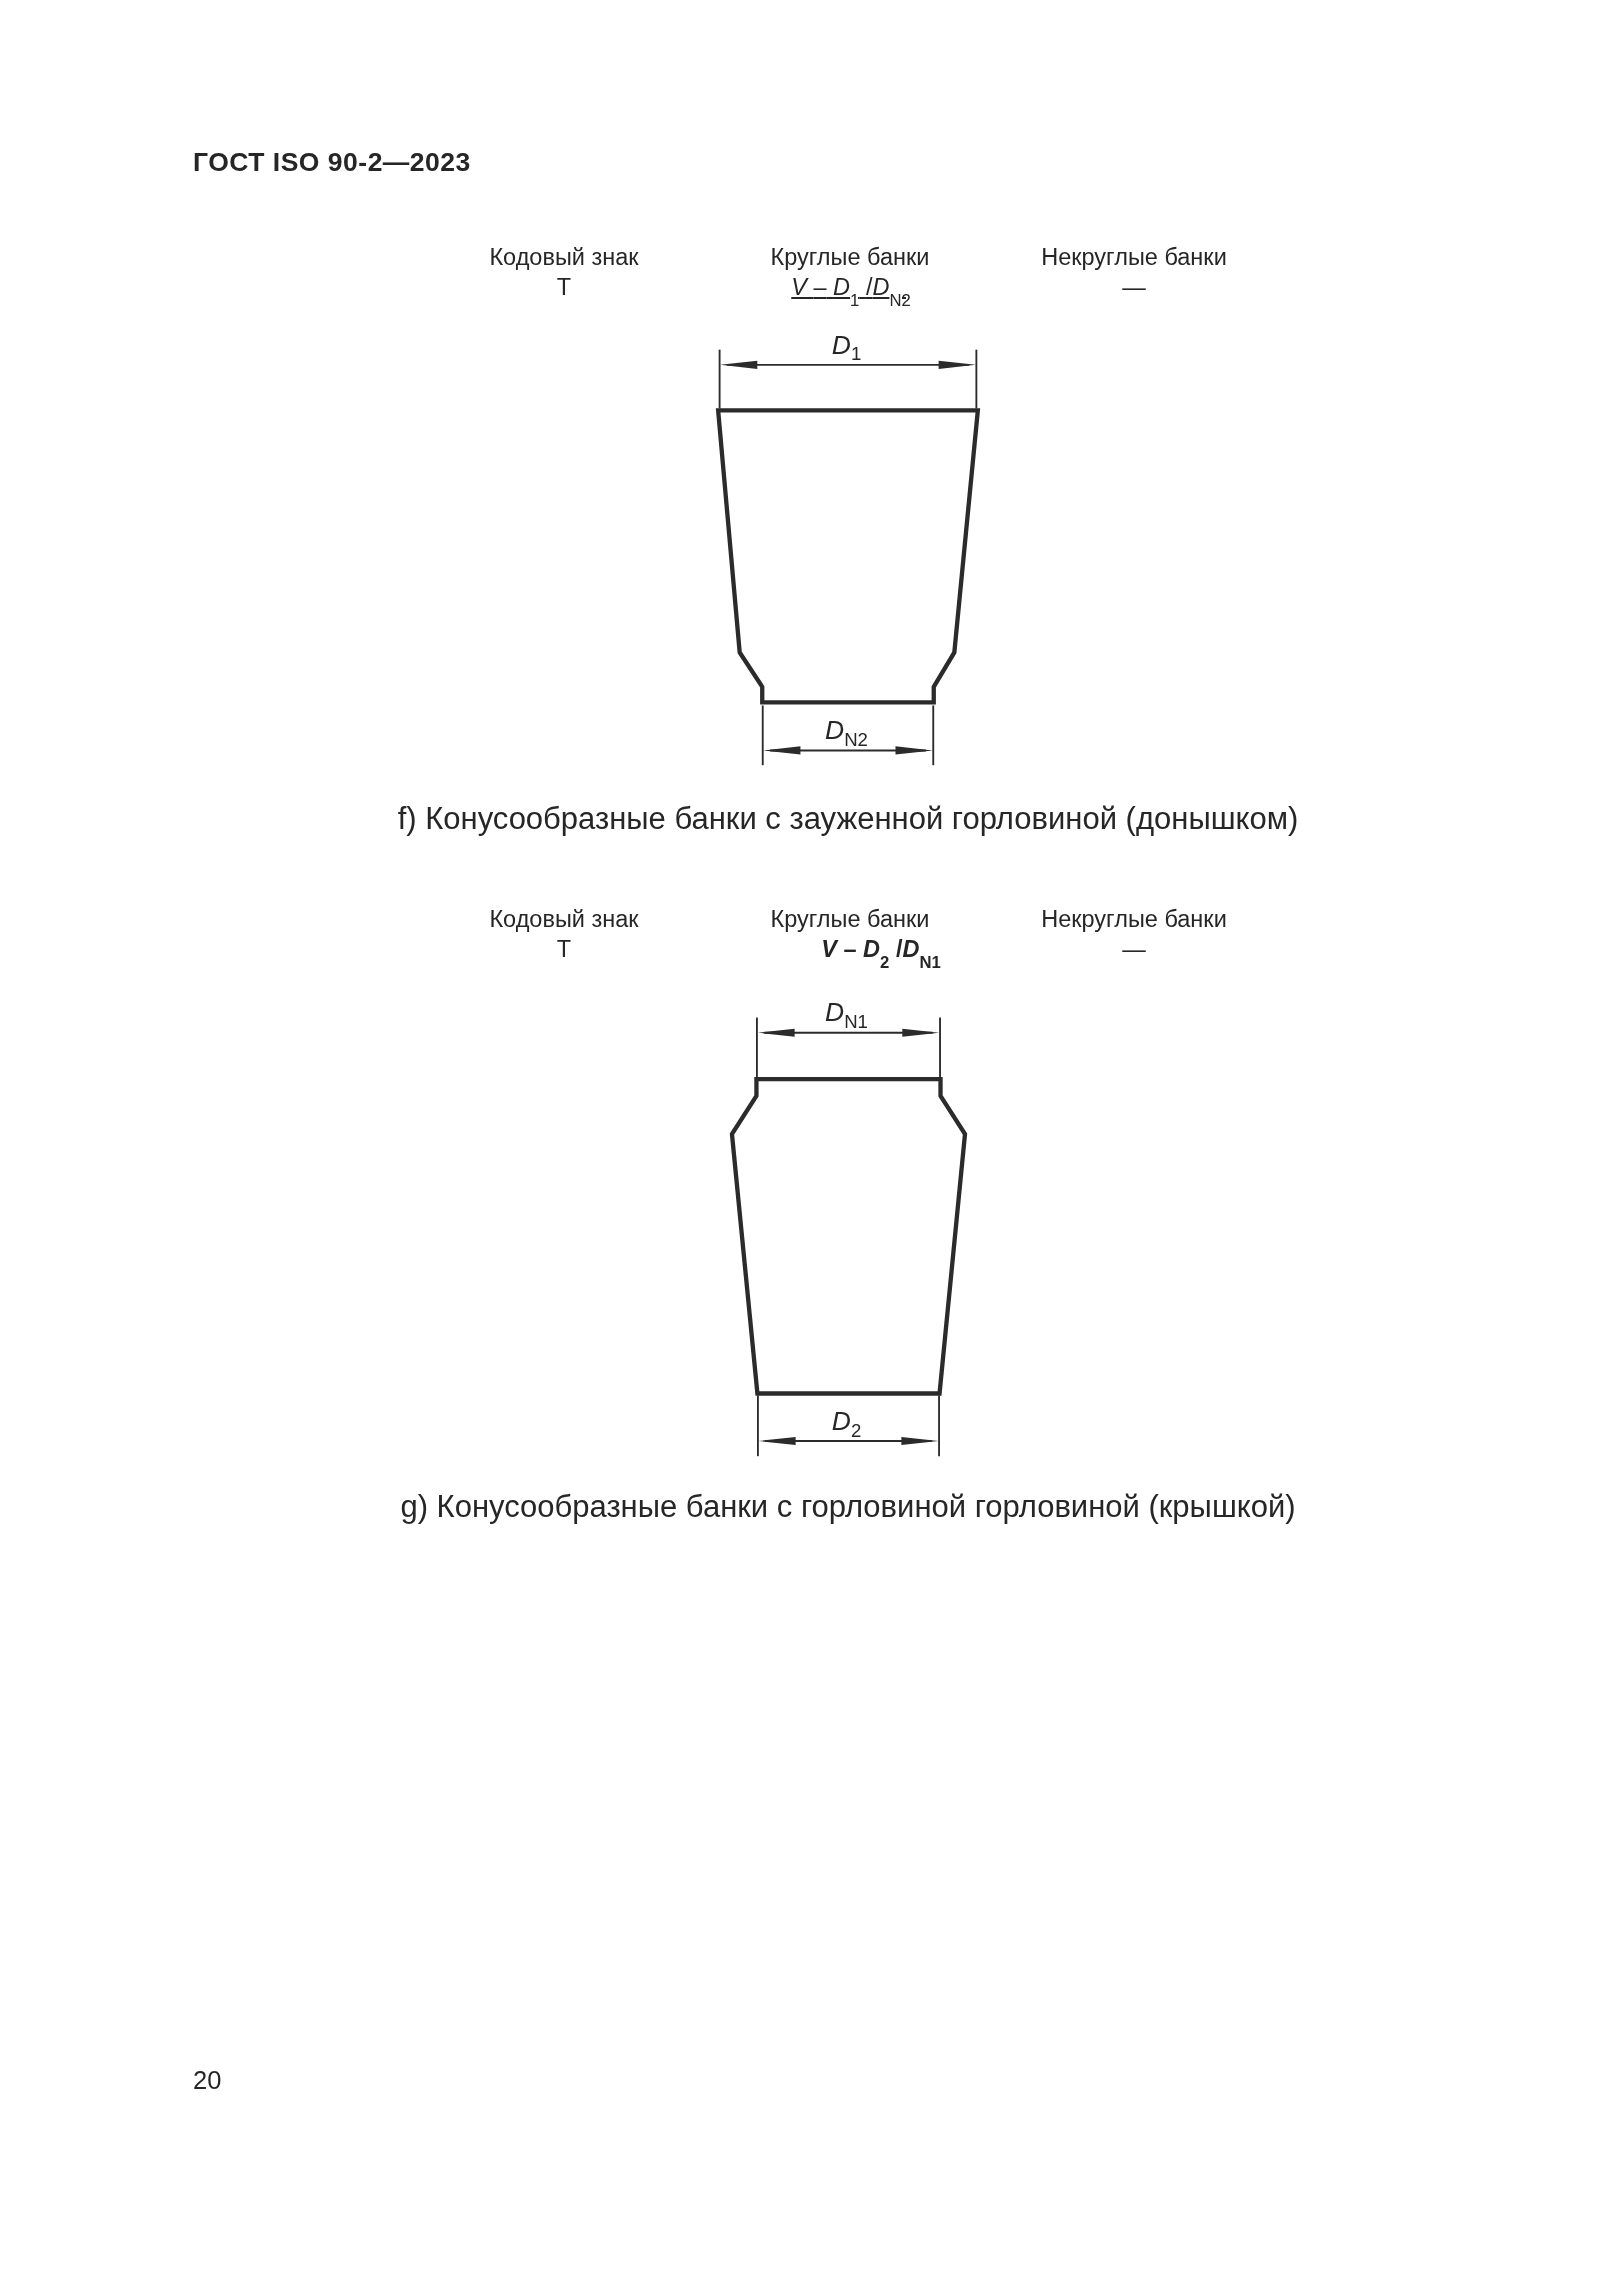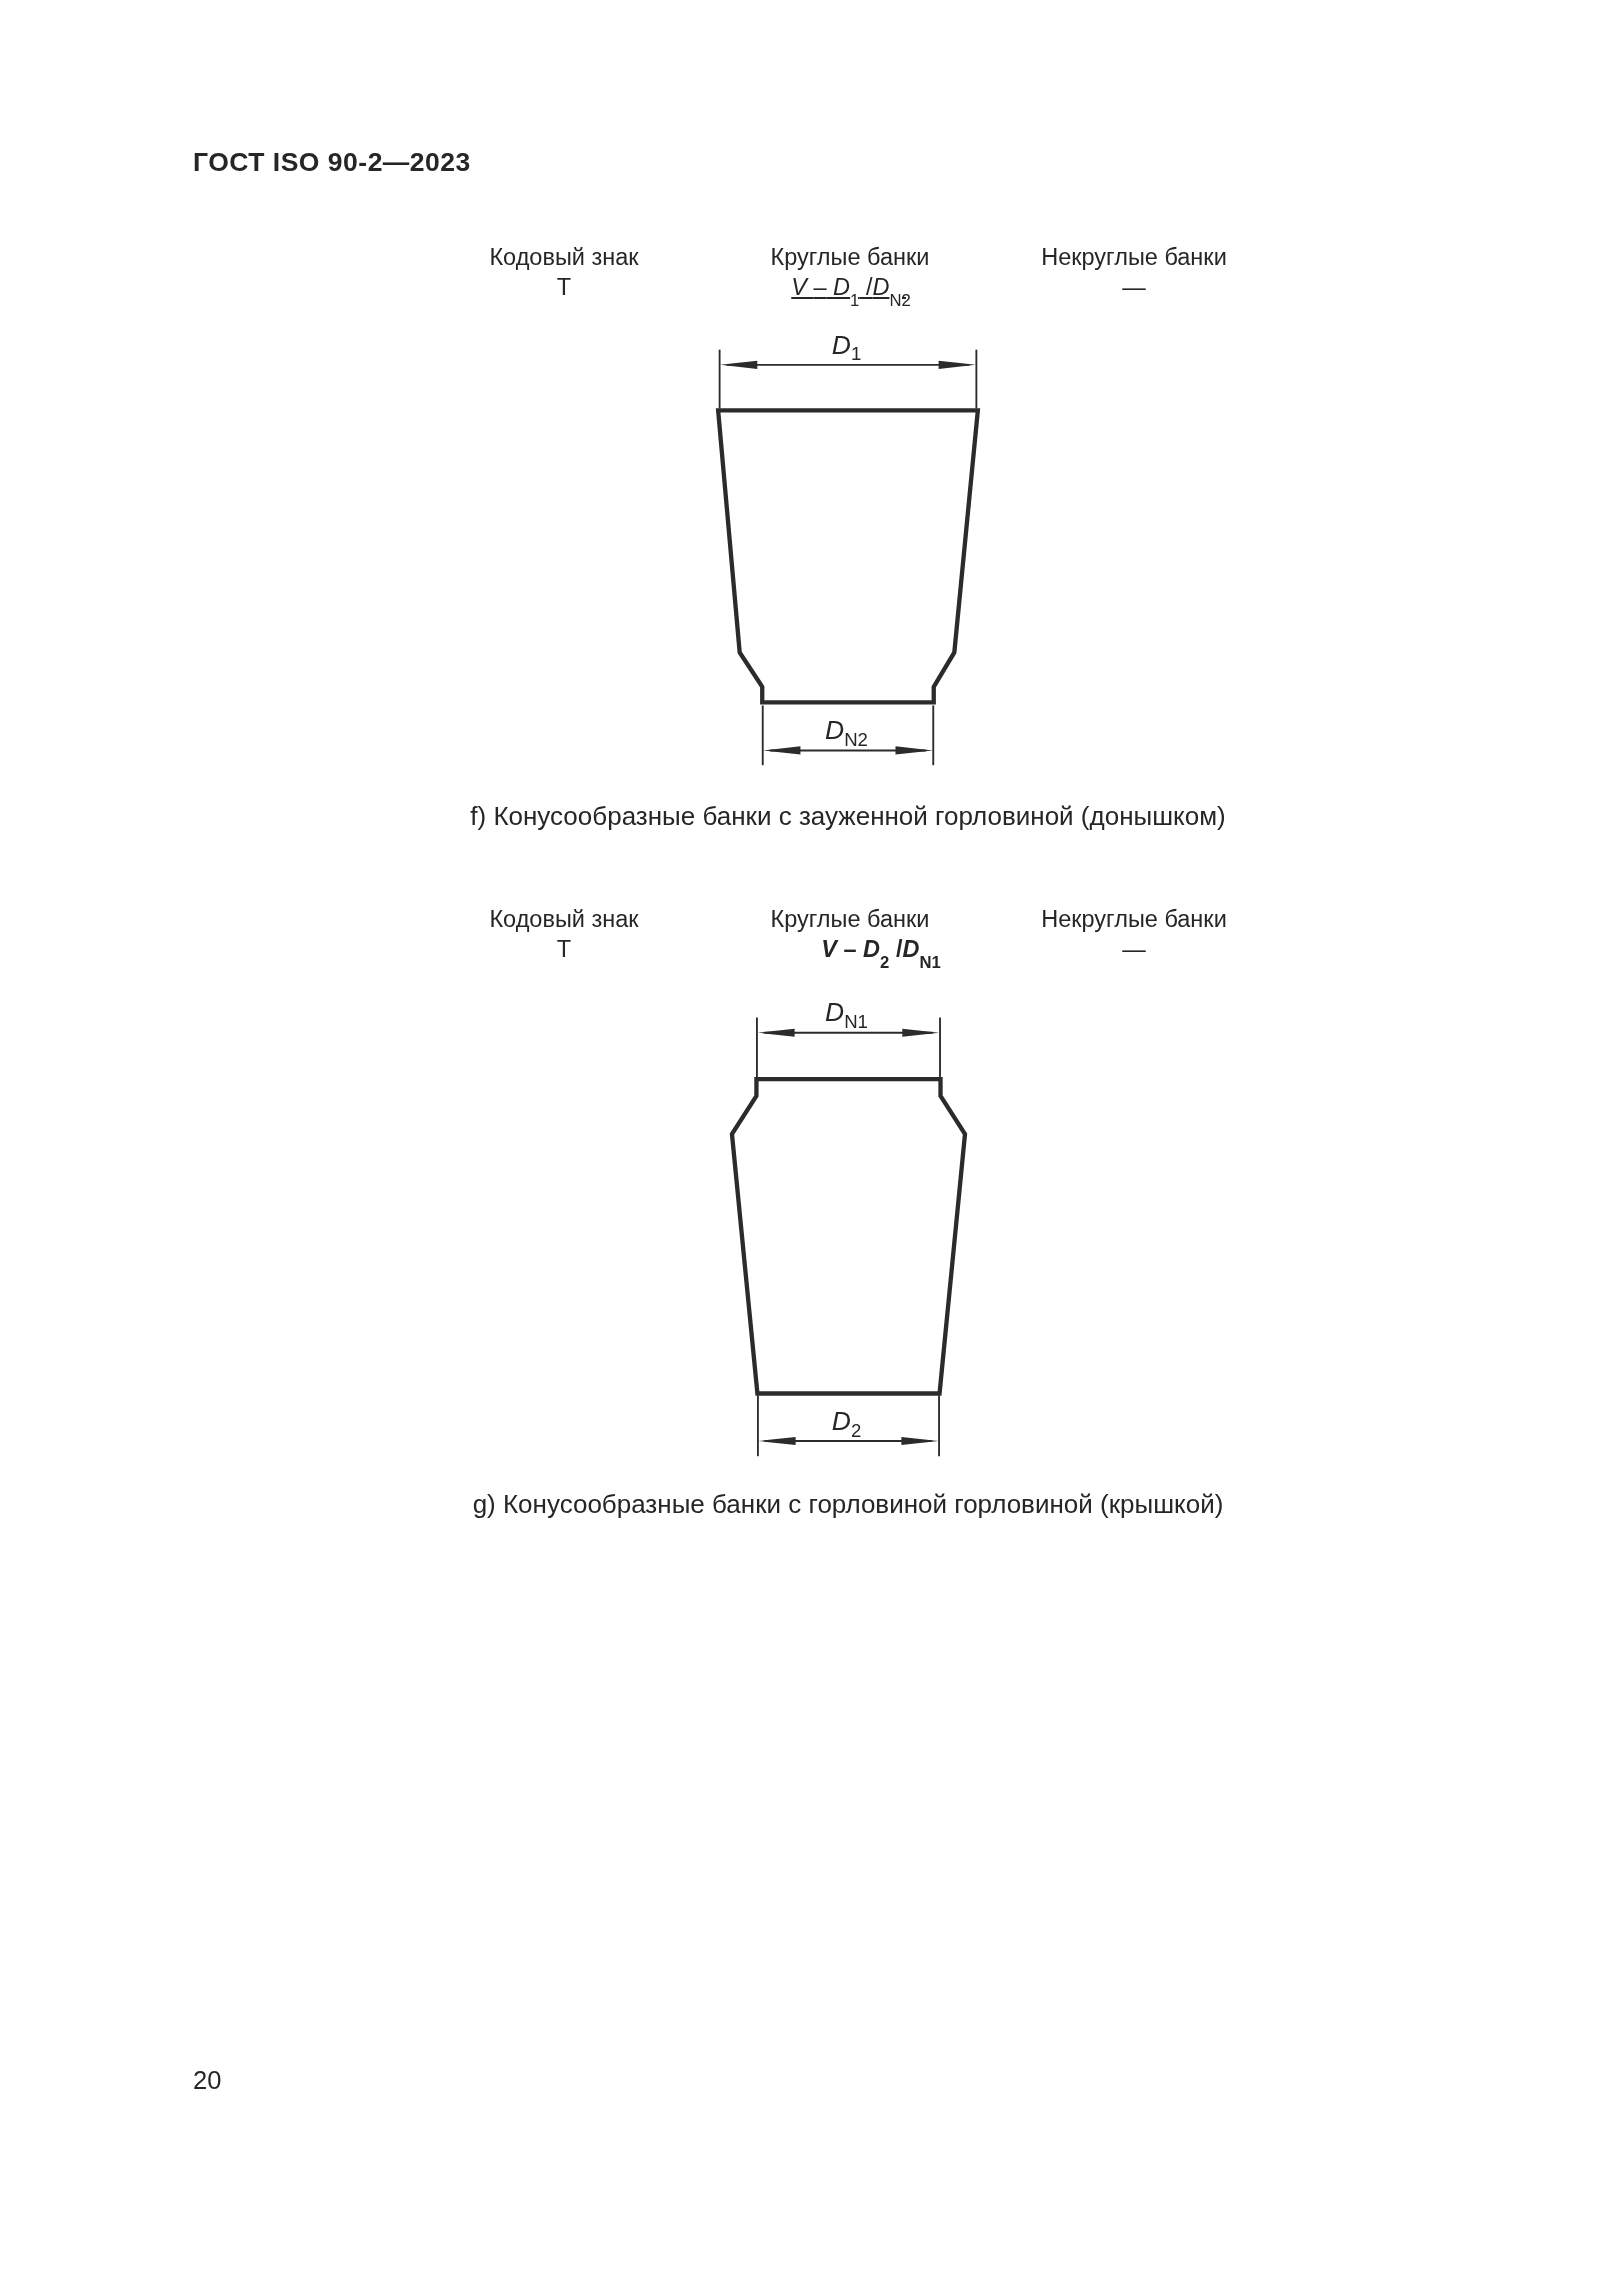--- a/index.html
+++ b/index.html
@@ -25,21 +25,21 @@
   }
   .it{font-style:italic;}
   .formula sub{
     font-size:16.7px;line-height:0;
     position:relative;top:4.9px;left:0;
     font-style:normal;
   }
   .caption{
     position:absolute;
     transform:translateX(-50%);
-    font-size:26px;white-space:nowrap;
+    font-size:31px;white-space:nowrap;
   }
   .page-number{
     position:absolute;left:193px;top:2066px;
     font-size:25.5px;
   }
   svg.diagram{position:absolute;overflow:visible;}
   svg.diagram .thin{stroke:#2b2b2b;stroke-width:1.9;fill:none;}
   svg.diagram .thick{stroke:#2b2b2b;stroke-width:4.4;fill:none;stroke-linejoin:miter;}
   svg.diagram .head{fill:#2b2b2b;stroke:none;}
   svg.diagram text{

